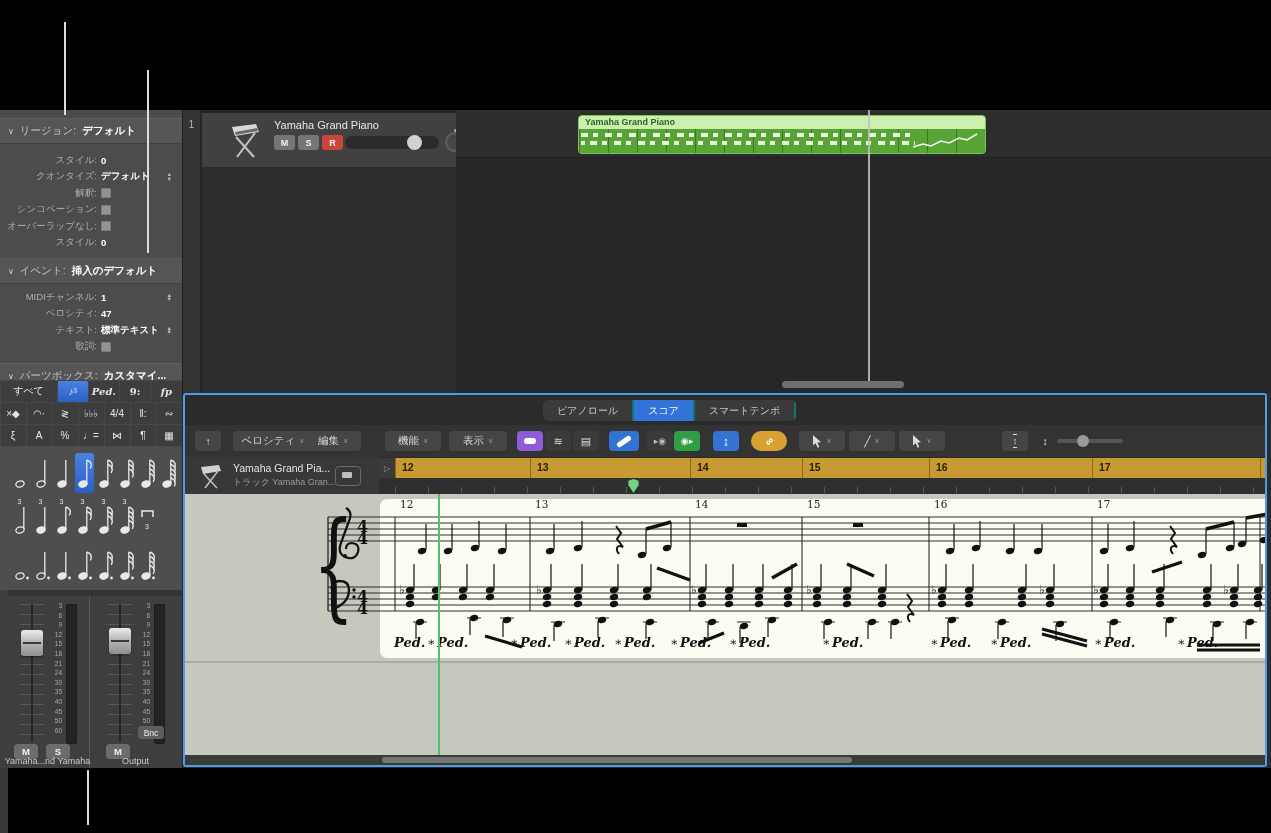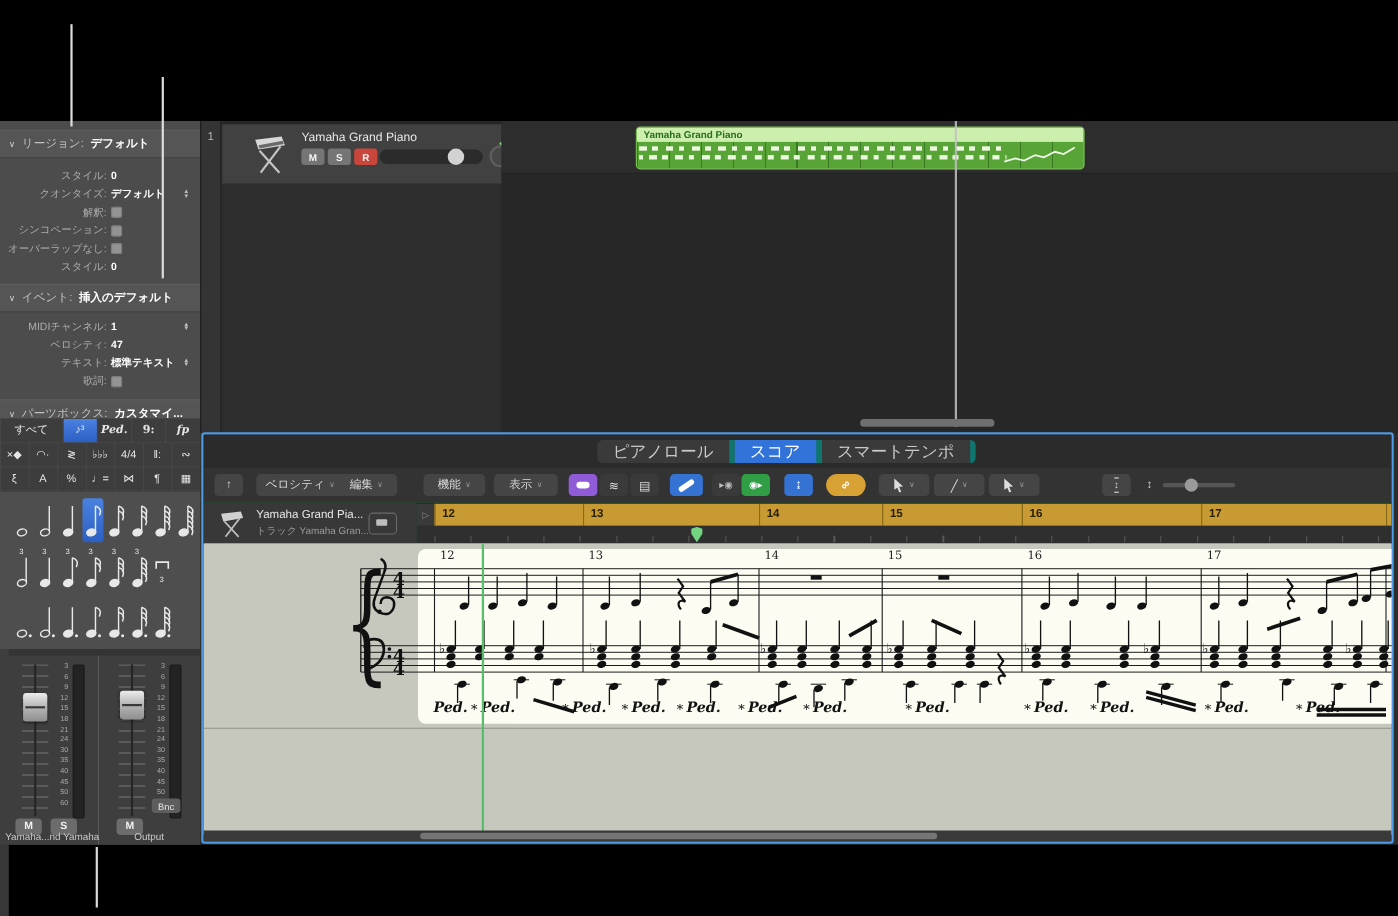--- a/index.html
+++ b/index.html
@@ -80,32 +80,32 @@
       background-image:repeating-linear-gradient(90deg,rgba(15,70,5,.45) 0 1px,transparent 1px 29px);}
   #region .nrow{position:absolute;left:2px;right:70px;height:3.5px;
       background-image:repeating-linear-gradient(90deg,#eaf8dd 0 7px,transparent 7px 12px,#eaf8dd 12px 17px,transparent 17px 24px);}
   #arr-playhead{position:absolute;left:412px;top:0;width:2px;height:278px;background:#c3c3c3;opacity:.85;}
   #arr-scroll{position:absolute;left:326px;top:271px;width:122px;height:7px;border-radius:4px;background:#6f6f6f;}
   
   #editor{position:absolute;left:183px;top:283px;width:1084px;height:374px;box-sizing:border-box;
           border:2px solid #4e9be8;border-radius:3px;background:#2d2d2d;overflow:hidden;}
   #tabbar{position:absolute;left:0;top:0;right:0;height:30px;background:#2b2b2b;border-bottom:1px solid #242424;}
   #tabs{position:absolute;left:358px;top:5px;height:21px;display:flex;border-radius:5px;overflow:hidden;background:#3a3a3a;}
-  .tab{padding:3px 14px;display:flex;align-items:center;color:#c9c9c9;font-size:15px;border-right:5px solid #0f766e;}
+  .tab{padding:3px 14px;display:flex;align-items:center;color:#c9c9c9;font-size:10px;border-right:2px solid #0f766e;}
   .tab.active{background:#3173d9;color:#fff;}
   #toolbar{position:absolute;left:0;top:30px;right:0;height:32px;background:#333333;border-bottom:1px solid #262626;}
   .tool{position:absolute;top:6px;height:20px;border-radius:4px;background:#454545;color:#d9d9d9;
         display:flex;align-items:center;justify-content:center;font-size:10.5px;gap:4px;}
   .tool .dn{font-size:7px;color:#999;}
   .iconbtn{position:absolute;top:6px;width:26px;height:20px;border-radius:4px;background:#3a3a3a;color:#ddd;
         display:flex;align-items:center;justify-content:center;font-size:11px;}
   .bone{width:16px;height:5px;border-radius:3px;background:#fff;transform:rotate(-35deg);}
   .pill{width:12px;height:6px;border-radius:3px;background:#fff;}
   
-  #edheader{position:absolute;left:0;top:62px;right:0;height:37px;background:#15803d;}
+  #edheader{position:absolute;left:0;top:62px;right:0;height:37px;background:#7dd3fc;}
   #edtrack{position:absolute;left:0;top:0;width:194px;height:37px;background:#383838;border-bottom:1px solid #2a2a2a;}
   #edtrack .nm{position:absolute;left:48px;top:5px;font-size:10.5px;color:#e5e5e5;}
   #edtrack .sub{position:absolute;left:48px;top:19px;font-size:9px;color:#9a9a9a;}
   #edtrack .modebtn{position:absolute;right:18px;top:9px;width:24px;height:18px;border:1px solid #6a6a6a;border-radius:4px;}
   #edtrack .modebtn::after{content:"";position:absolute;left:6px;top:5px;width:10px;height:6px;background:#bdbdbd;border-radius:1px;}
   #ruler{position:absolute;left:194px;top:0;right:0;height:37px;background:#2b2b2b;}
   #goldband{position:absolute;left:0;top:1px;right:0;height:20px;background:#2b2b2b;}
   .lead{position:absolute;top:0;height:20px;background:#3a3a3a;color:#8a8a8a;font-size:8px;display:flex;align-items:center;justify-content:center;}
   .mseg{position:absolute;top:0;height:20px;background:#c79a33;color:#2b2000;font-size:10.5px;font-weight:bold;
         border-left:1px solid #8a6a14;box-sizing:border-box;padding:3px 0 0 6px;}

